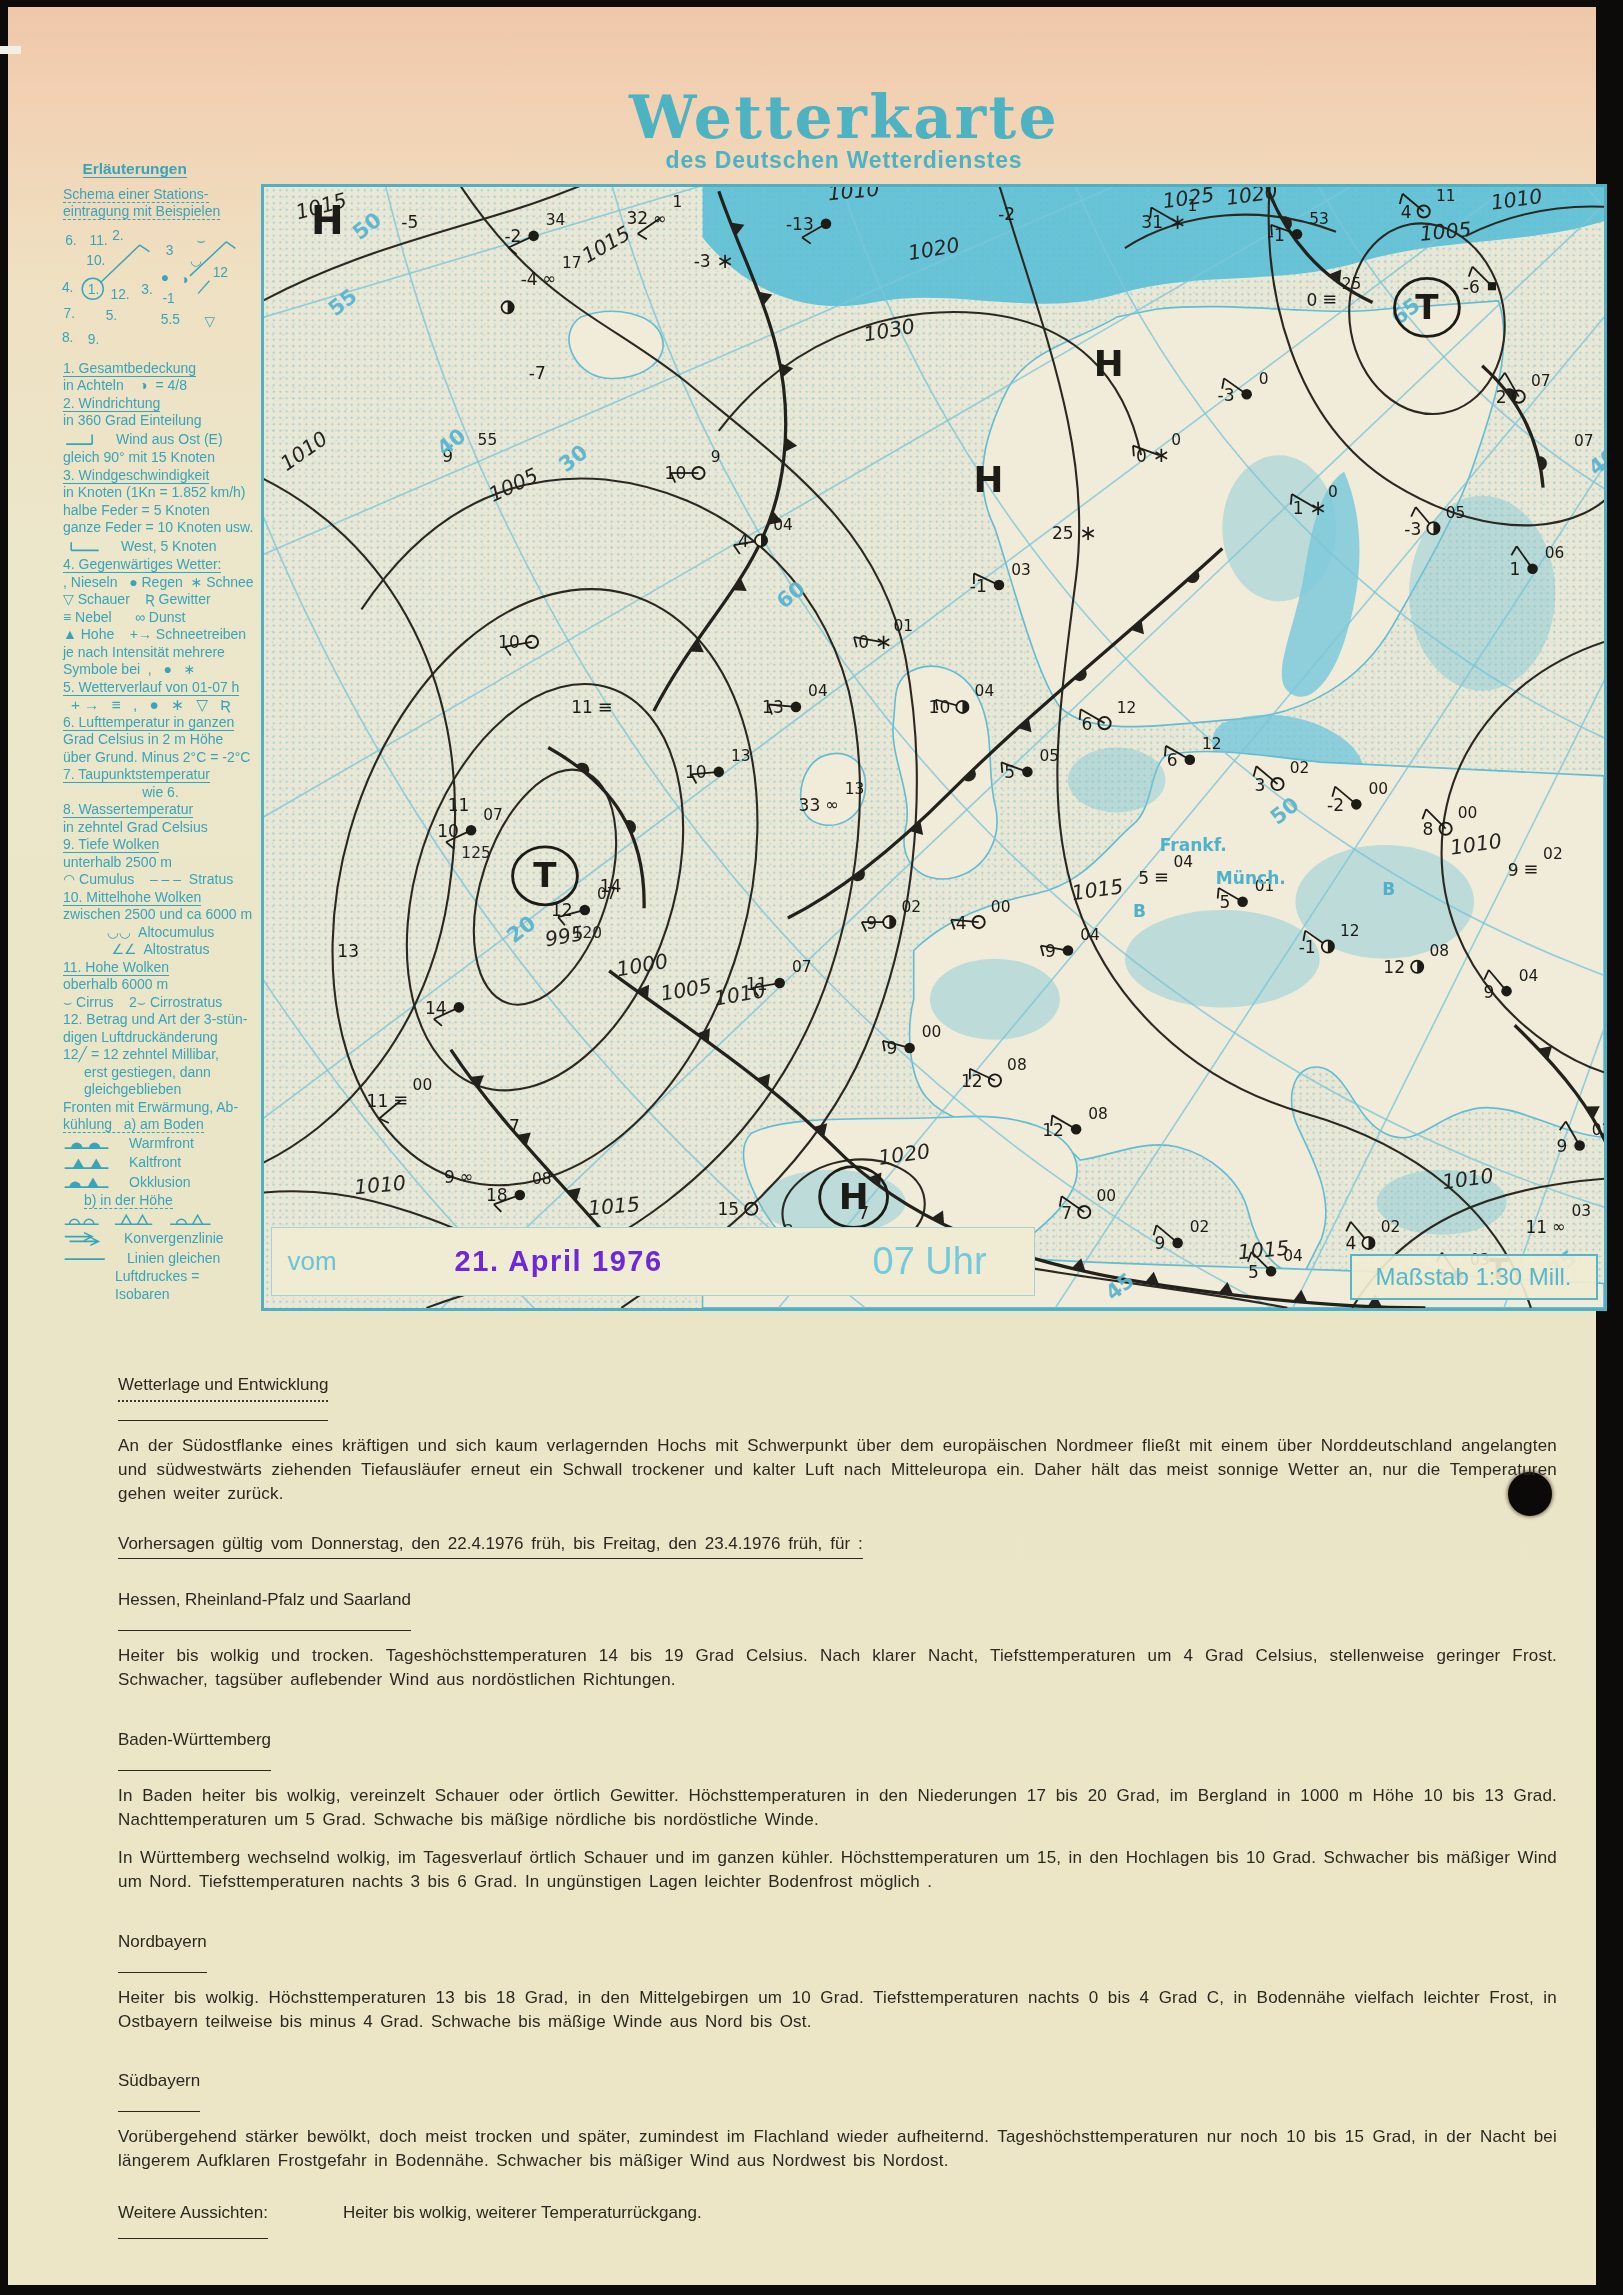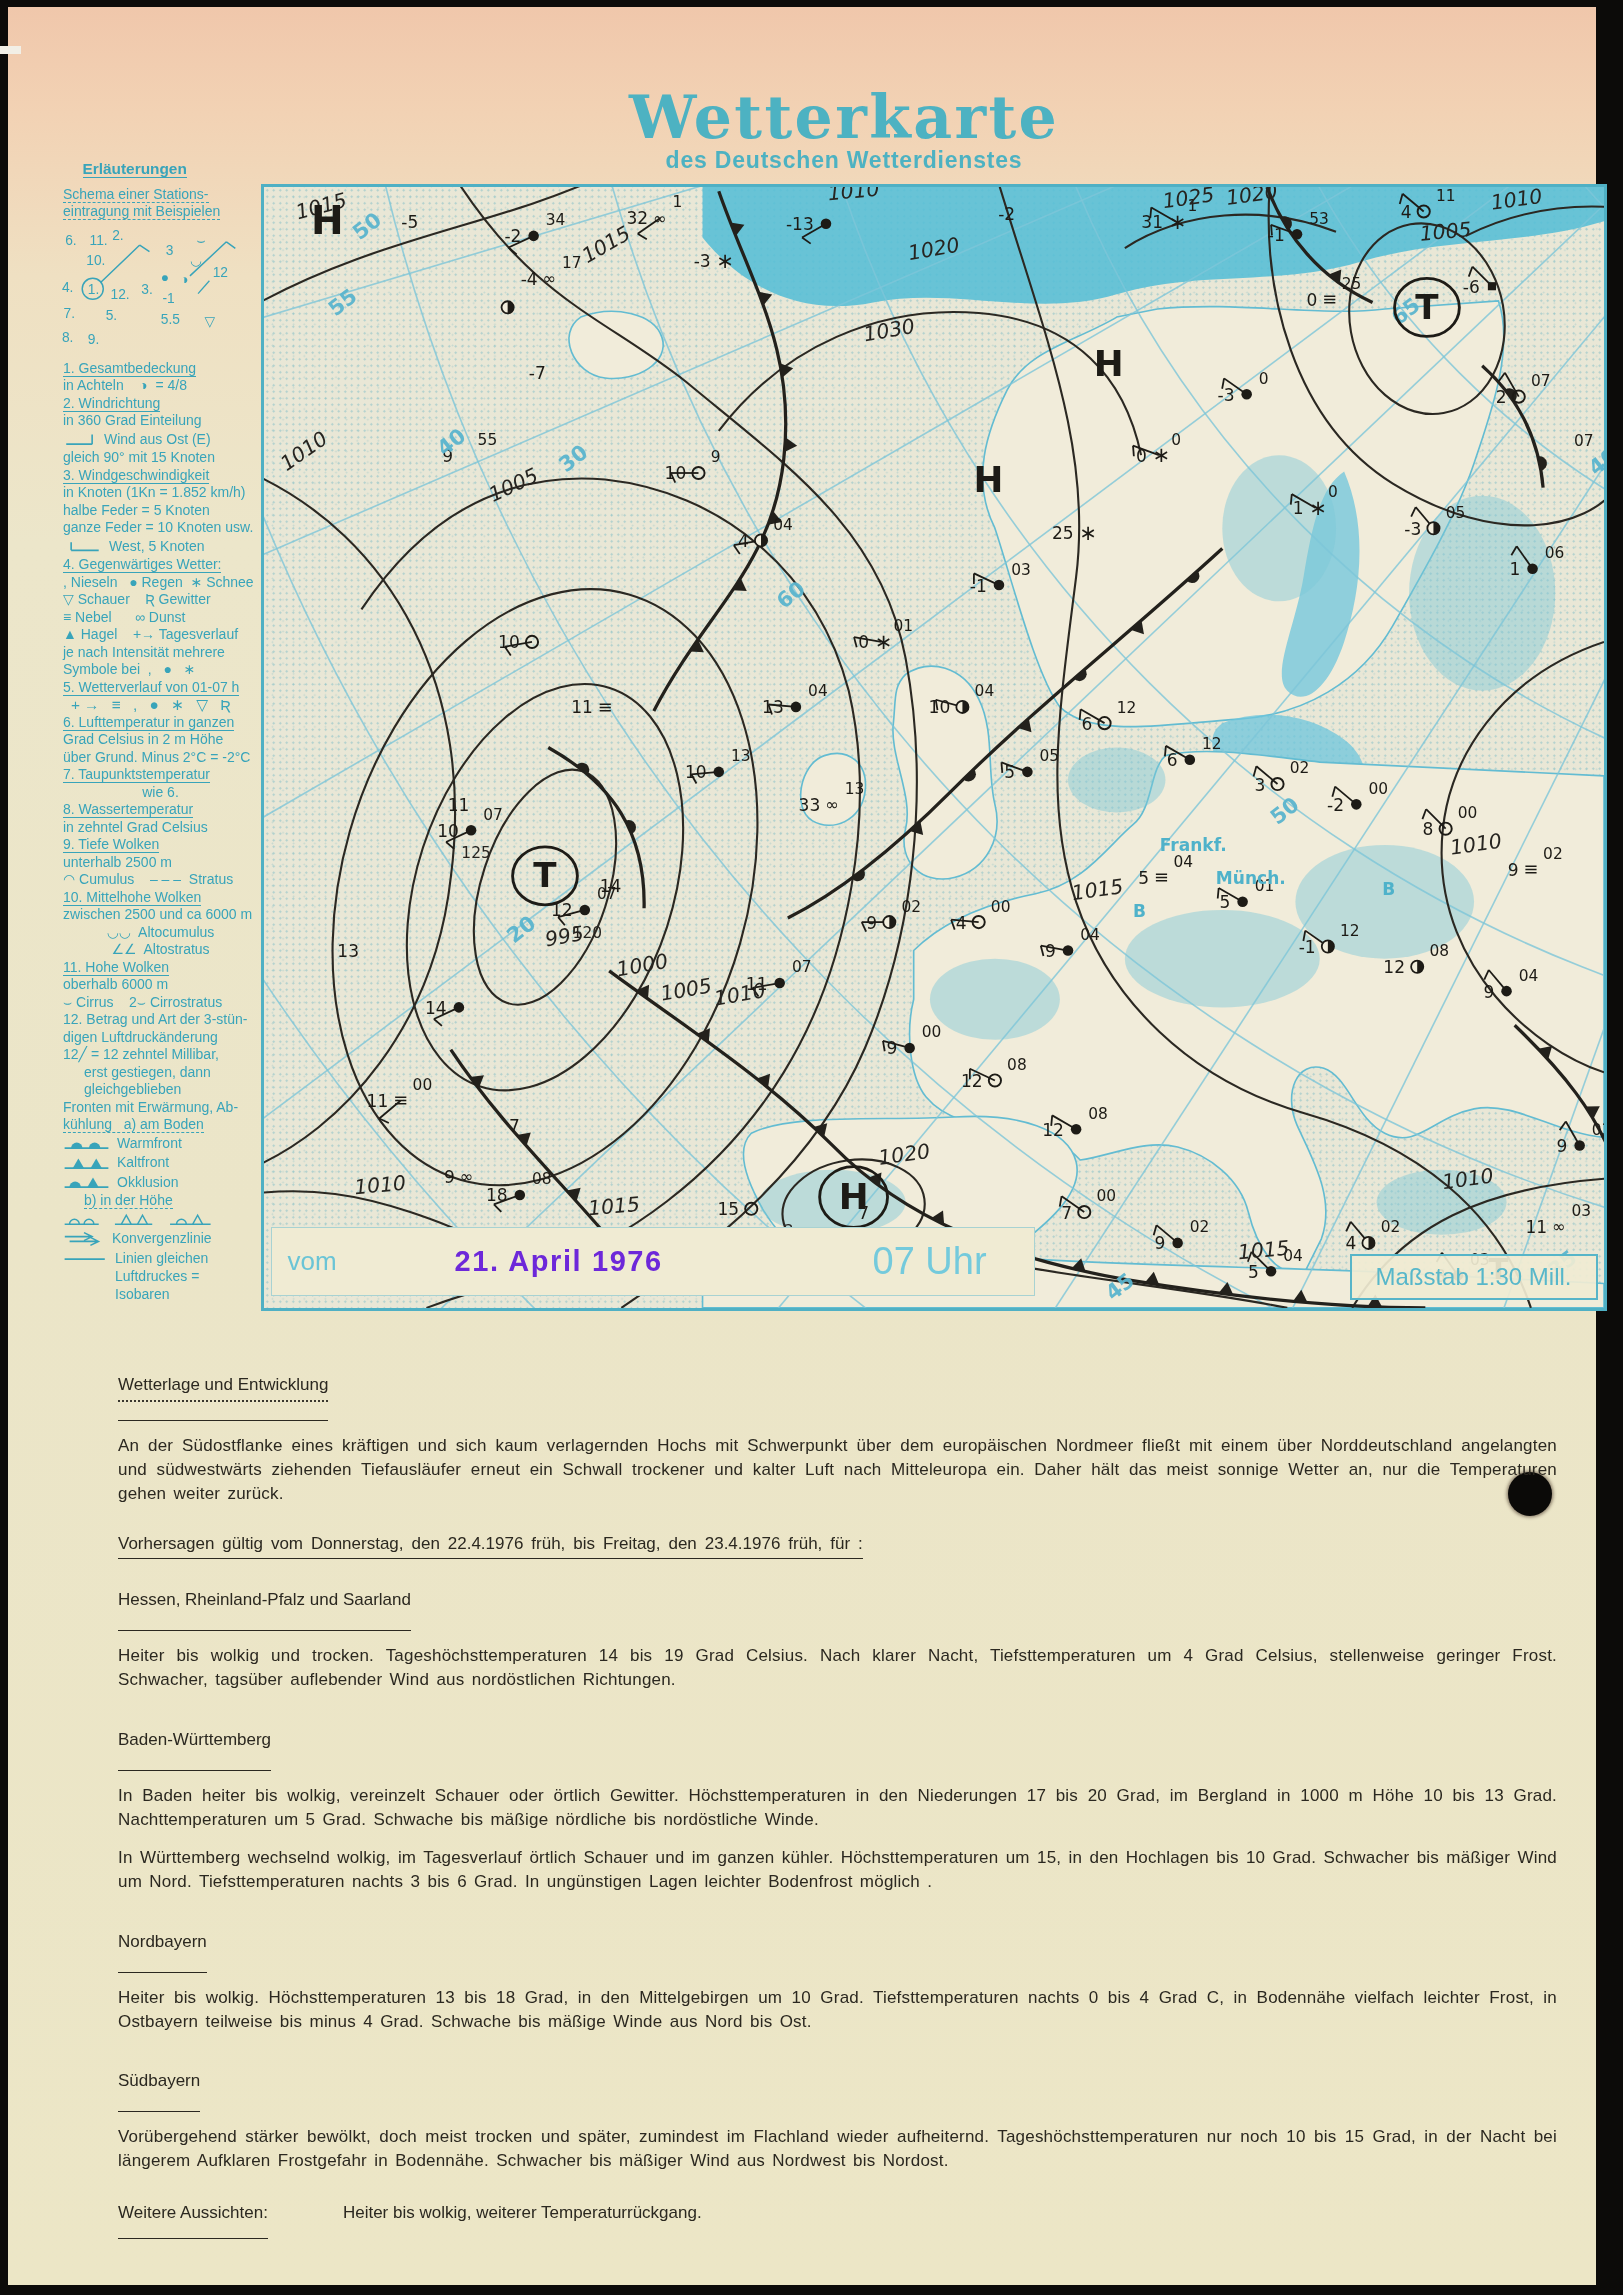--- a/index.html
+++ b/index.html
@@ -19,21 +19,21 @@
   #legend{position:absolute;left:55px;top:153px;width:195px;color:#38a4ba;}
   .leg-title{font-size:15.4px;padding-left:19.5px;margin-bottom:8px;}
   .leg-title span{border-bottom:1.6px solid #38a4ba;padding-bottom:0.8px;font-weight:bold;}
   .leg-line{font-size:14px;line-height:17.5px;white-space:pre;}
   .leg-line.c{text-align:center;}
   .leg-line.i{padding-left:21px;}
   .leg-line.i2{padding-left:52px;}
   .leg-line.sym{font-size:15.4px;letter-spacing:4px;padding-left:8px;}
   .leg-line .tu{border-bottom:1.3px solid #38a4ba;}
   .leg-line .td{border-bottom:1.6px dashed #38a4ba;}
-  .leg-row{display:flex;align-items:center;gap:7px;min-height:19.5px;}
+  .leg-row{display:flex;align-items:center;gap:19px;min-height:19.5px;}
   .leg-row svg{flex:0 0 auto;}
   #model-holder{margin:3.2px 0 4.9px -3.2px;}
 
   
   #map{position:absolute;left:253px;top:177px;width:1340px;height:1121px;
     border:3.2px solid #4fb0c4;
     background-color:#e9e7d6;
     background-image:radial-gradient(rgba(80,170,190,.38) 0.9px, rgba(0,0,0,0) 1.2px),
                      radial-gradient(rgba(80,170,190,.22) 0.8px, rgba(0,0,0,0) 1.1px);
     background-size:6.5px 6.5px,10.6px 10.6px;background-position:0 0,3.2px 4.9px;}
@@ -114,21 +114,21 @@
         <div class="leg-line ">in Knoten (1Kn = 1.852 km/h)</div>
         <div class="leg-line ">halbe Feder = 5 Knoten</div>
         <div class="leg-line ">ganze Feder = 10 Knoten usw.</div>
         <div class="leg-line leg-row "><svg width="39" height="14.6" viewBox="0 0 48 18">
             <path d="M10 14 H44 M10 14 L10 4" stroke="#38a4ba" stroke-width="2" fill="none"></path>
           </svg><span>West, 5 Knoten</span></div>
         <div class="leg-line "><span class="tu">4. Gegenwärtiges Wetter:</span></div>
         <div class="leg-line ">, Nieseln   ● Regen  ∗ Schnee</div>
         <div class="leg-line ">▽ Schauer    Ʀ Gewitter</div>
         <div class="leg-line ">≡ Nebel      ∞ Dunst</div>
-        <div class="leg-line ">▲ Hagel    +→ Tagesverlauf</div>
+        <div class="leg-line ">▲ Hohe    +→ Schneetreiben</div>
         <div class="leg-line ">je nach Intensität mehrere</div>
         <div class="leg-line ">Symbole bei  ,   ●   ∗</div>
         <div class="leg-line "><span class="tu">5. Wetterverlauf von 01-07 h</span></div>
         <div class="leg-line sym">+→ ≡ , ● ∗ ▽ Ʀ</div>
         <div class="leg-line "><span class="tu">6. Lufttemperatur in ganzen</span></div>
         <div class="leg-line ">Grad Celsius in 2 m Höhe</div>
         <div class="leg-line ">über Grund. Minus 2°C = -2°C</div>
         <div class="leg-line "><span class="tu">7. Taupunktstemperatur</span></div>
         <div class="leg-line c">wie 6.</div>
         <div class="leg-line "><span class="tu">8. Wassertemperatur</span></div>

